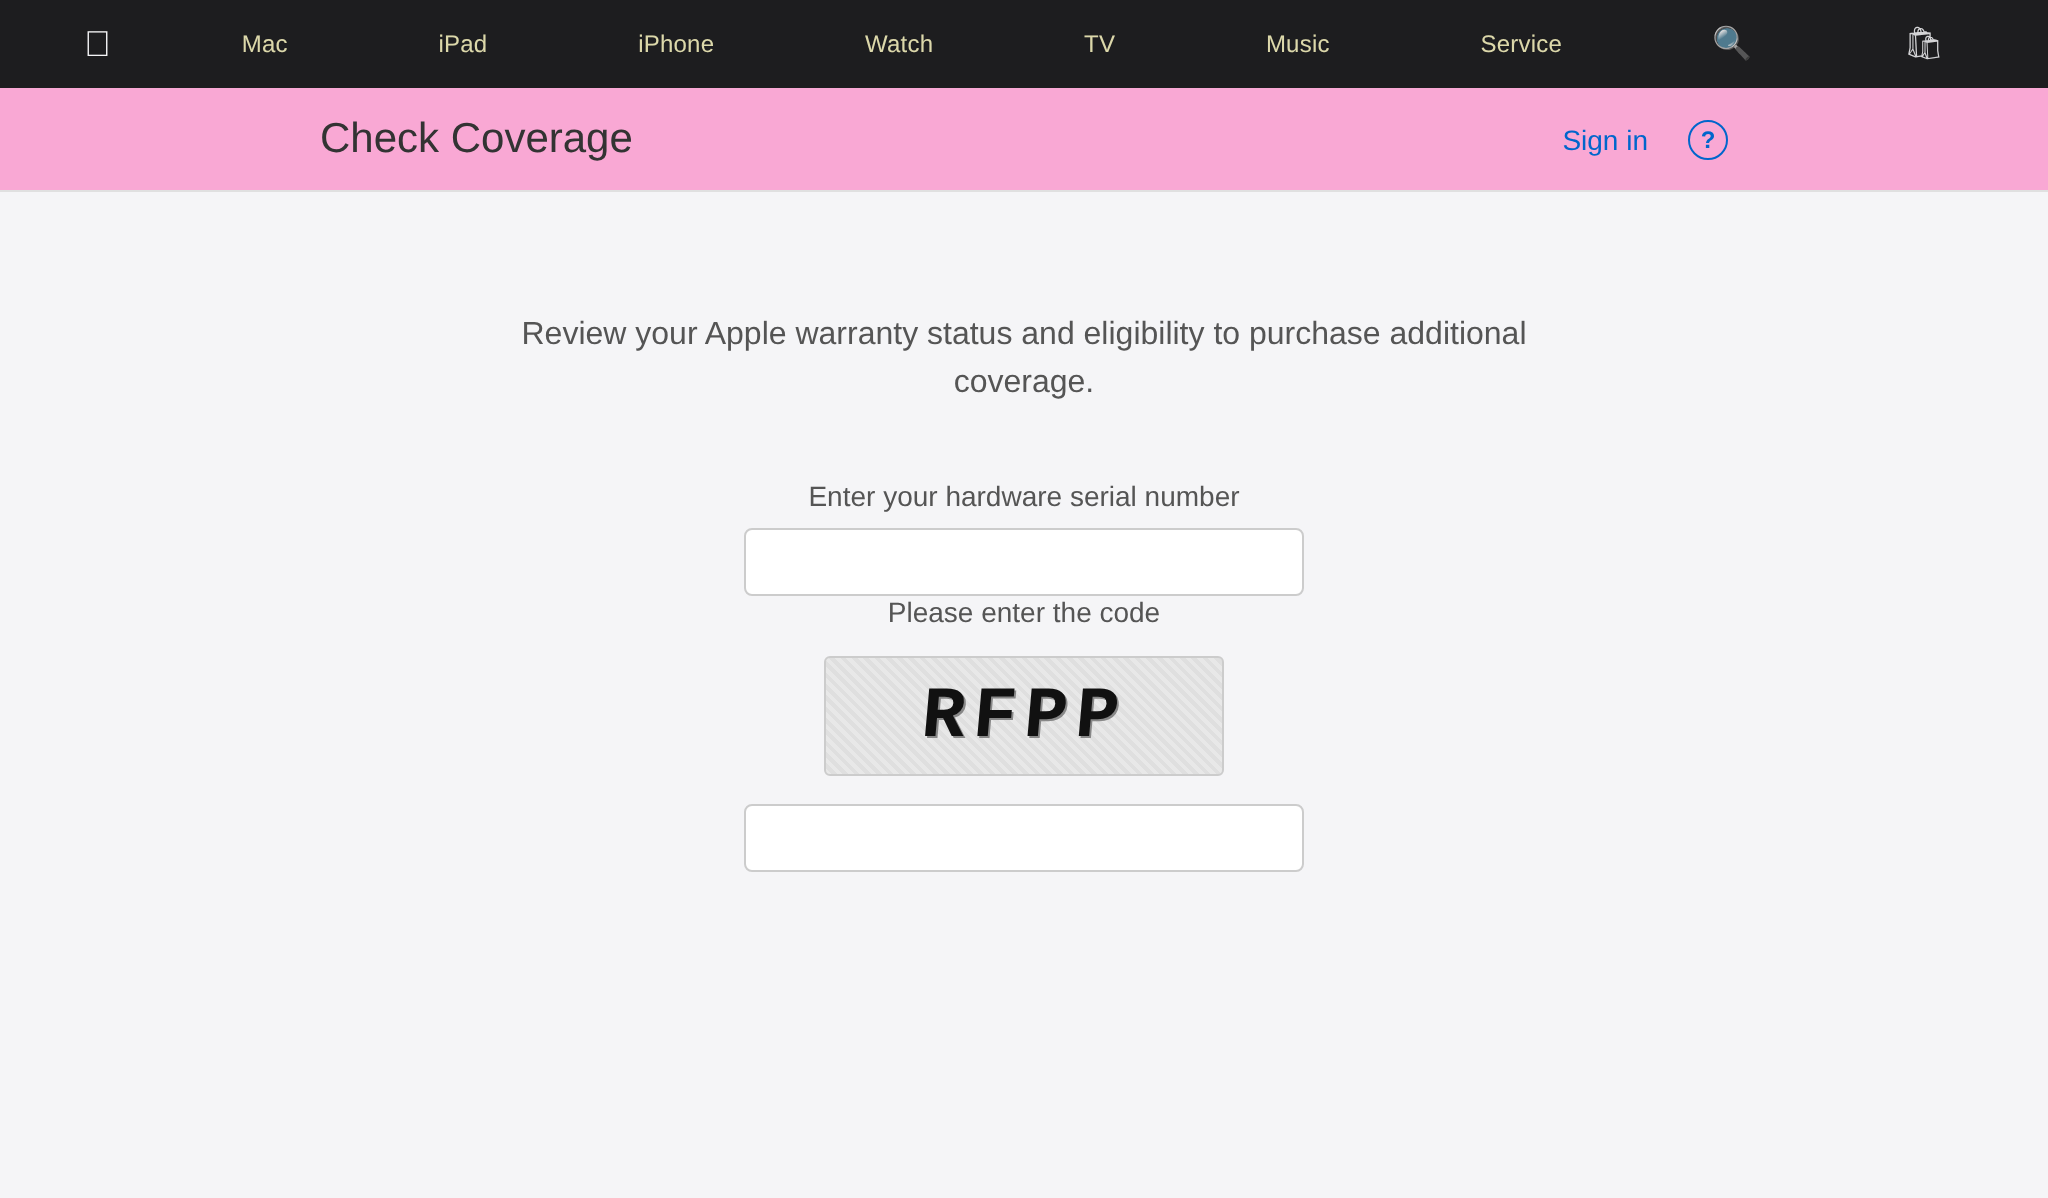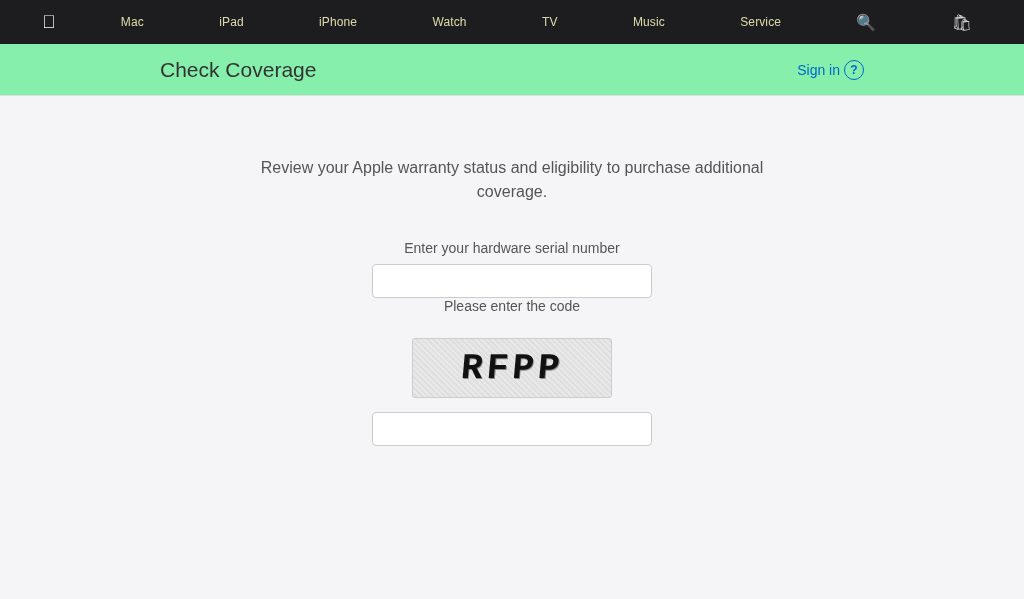--- a/index.html
+++ b/index.html
@@ -47,37 +47,37 @@
       opacity: 0.85;
     }
     .apple-icon {
       font-size: 18px;
       color: #f5f5f7;
       cursor: pointer;
     }
 
     
     .breadcrumb-bar {
-      background: #86efac;
+      background: #f9a8d4;
       border-bottom: 1px solid #e0e0e0;
       height: 52px;
       display: flex;
       align-items: center;
       padding: 0 160px;
       justify-content: space-between;
     }
     .breadcrumb-title {
       font-size: 21px;
       font-weight: 400;
       color: #333;
     }
     .breadcrumb-actions {
       display: flex;
       align-items: center;
-      gap: 4px;
+      gap: 20px;
     }
     .sign-in-link {
       color: #06c;
       font-size: 14px;
       cursor: pointer;
       text-decoration: none;
     }
     .help-icon {
       width: 20px;
       height: 20px;
@@ -147,21 +147,21 @@
     .serial-help-link {
       margin-top: 10px;
       font-size: 13px;
       color: #06c;
       cursor: pointer;
       margin-bottom: 28px;
     }
     .captcha-label {
       font-size: 14px;
       color: #555;
-      margin-bottom: 24px;
+      margin-bottom: 14px;
       text-align: center;
     }
     .captcha-image {
       width: 200px;
       height: 60px;
       background: #e8e8e8;
       border: 1px solid #ccc;
       border-radius: 3px;
       display: flex;
       align-items: center;

